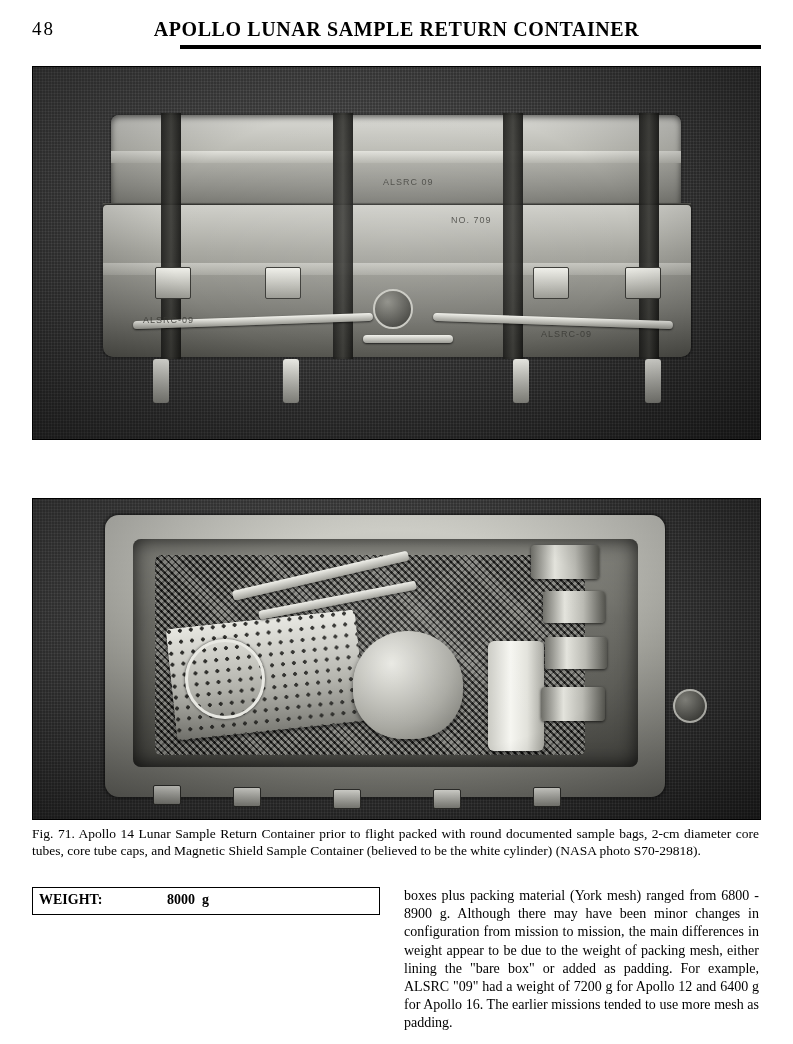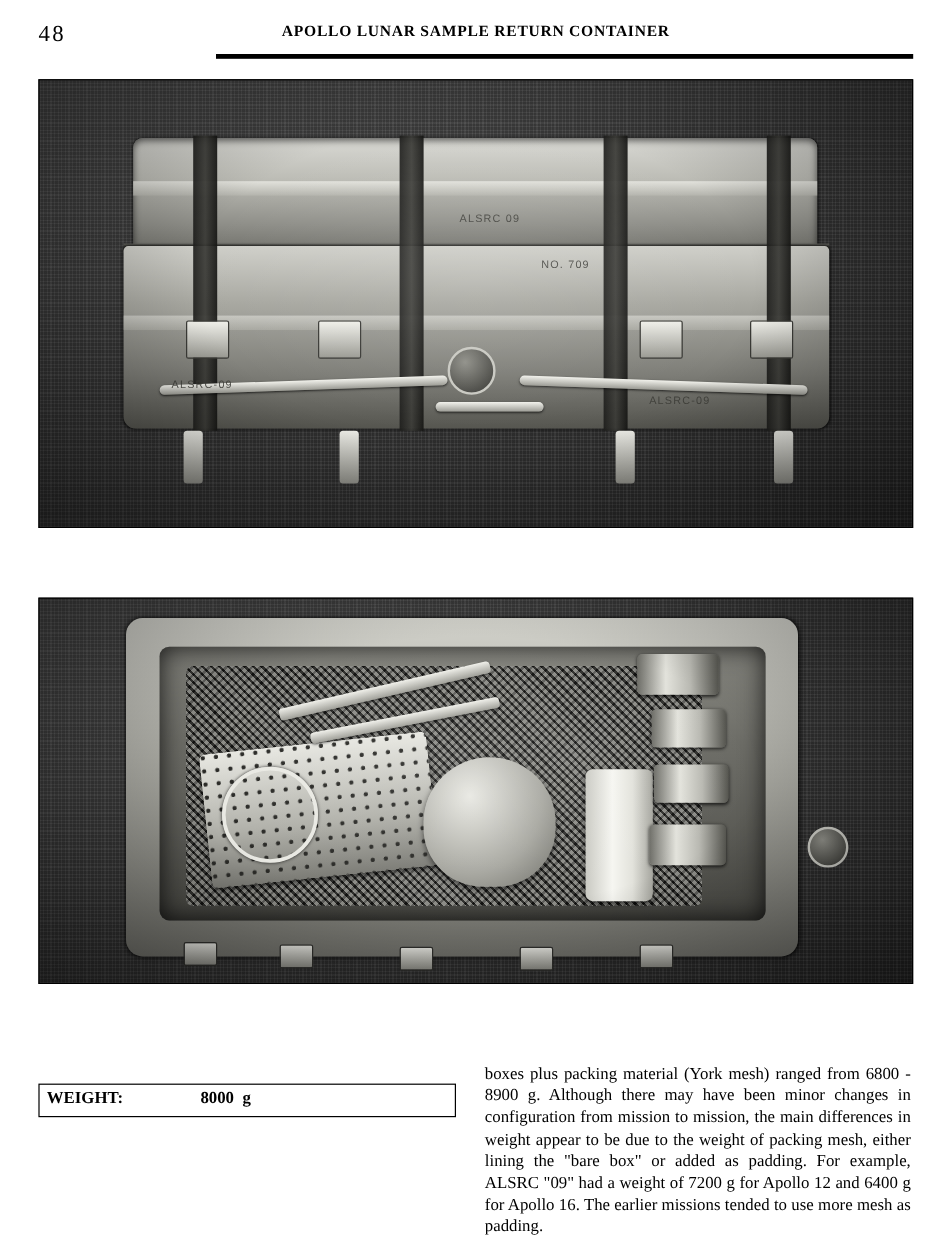--- a/index.html
+++ b/index.html
@@ -39,21 +39,21 @@
     font-size: 19px;
     letter-spacing: 2px;
     font-family: "Liberation Serif", serif;
   }
   .header-title {
     position: absolute;
     left: 0;
     right: 0;
     top: 0;
     text-align: center;
-    font-size: 13px;
+    font-size: 20px;
     font-weight: bold;
     letter-spacing: 0.6px;
     font-family: "Liberation Serif", serif;
   }
   .header-rule {
     position: absolute;
     left: 148px;
     right: 0;
     top: 27px;
     height: 4px;
@@ -102,21 +102,20 @@
   .spec-box {
     position: absolute;
     left: 32px;
     top: 887px;
     width: 348px;
     border: 1.5px solid #000;
     padding: 3px 6px 4px 6px;
     box-sizing: border-box;
     font-size: 14px;
     line-height: 1.33;
-    margin-top: 16px;
   }
   .spec-row {
     display: flex;
     white-space: pre;
     font-weight: bold;
     font-family: "Liberation Serif", serif;
   }
   .spec-label {
     display: inline-block;
     min-width: 128px;
@@ -400,20 +399,21 @@
     <div class="latch" style="left:200px; top:288px;"></div>
     <div class="latch" style="left:300px; top:290px;"></div>
     <div class="latch" style="left:400px; top:290px;"></div>
     <div class="latch" style="left:500px; top:288px;"></div>
 
     <div class="round-port" style="left:640px; top:190px; width:30px; height:30px;"></div>
 
     <div class="vignette"></div>
   </div>
 
+  <div class="caption" id="cap71">Fig. 71.  Apollo 14 Lunar Sample Return Container prior to flight packed with round documented sample bags, 2-cm diameter core tubes, core tube caps, and Magnetic Shield Sample Container (believed to be the white cylinder) (NASA photo S70-29818).</div>
 
   <div class="spec-box">
     <div class="spec-row">
       <span class="spec-label">WEIGHT:</span>
       <span class="spec-value">8000  g</span>
     </div>
   </div>
 
   <div class="col" id="col-left">
   </div>

